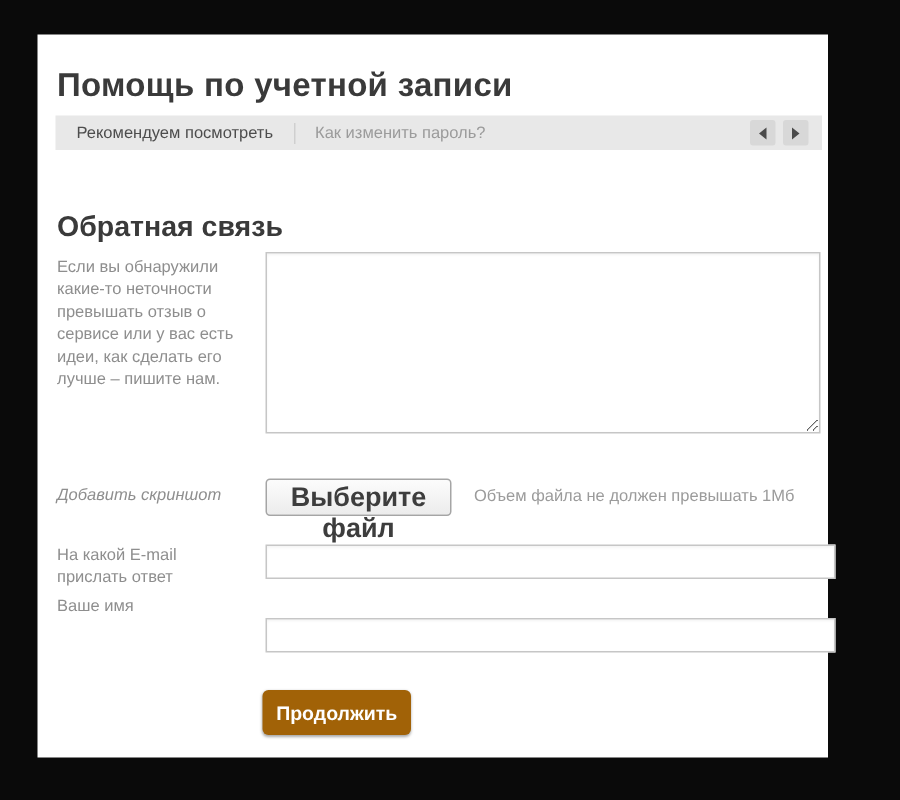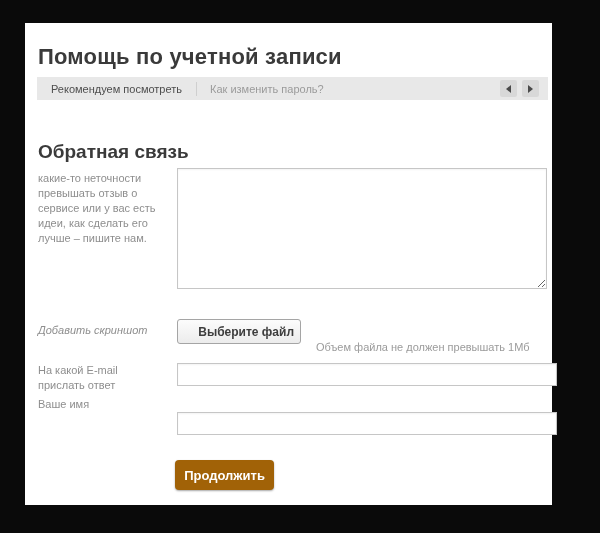--- a/index.html
+++ b/index.html
@@ -59,23 +59,23 @@
   .field-label { position:absolute; left:13px; font-size:11px; line-height:15px; color:#8e8e8e; }
   .label-screenshot { top:300px;font-style:italic; }
   .label-email { top:340px; }
   .label-name { top:374px; }
 
   .file-btn {
     position:absolute; left:152px; top:296px; width:124px; height:25px;
     background:linear-gradient(#fcfcfc,#ececec);
     border:1px solid #a5a5a5; border-radius:3px;
     font-family:"Liberation Sans", sans-serif;
-    font-size:12px; font-weight:bold; color:#3d3d3d; cursor:pointer;text-align:right;
+    font-size:18px; font-weight:bold; color:#3d3d3d; cursor:pointer;
   }
-  .file-hint { position:absolute; left:291px; top:302px; font-size:11px; color:#9b9b9b; white-space:nowrap;margin-top:16px; }
+  .file-hint { position:absolute; left:291px; top:302px; font-size:11px; color:#9b9b9b; white-space:nowrap; }
 
   .text-input {
     position:absolute; left:152px; width:380px; height:23px;
     box-sizing:border-box; border:1px solid #c6c6c6; background:#fff;
     box-shadow:inset 0 1px 2px rgba(0,0,0,.05);
     font-family:"Liberation Sans", sans-serif; font-size:12px; color:#333;
     outline:none; padding:0 5px;
   }
   .input-email { top:340px; }
   .input-name  { top:389px; }
@@ -106,20 +106,21 @@
         </span>
         <span class="pager-btn">
           <span class="tri-right"></span>
         </span>
       </span>
     </div>
 
     <h2 class="section-heading">Обратная связь</h2>
 
     <div class="desc">
+      <div>Если вы обнаружили</div>
       <div>какие-то неточности</div>
       <div>превышать отзыв о</div>
       <div>сервисе или у вас есть</div>
       <div>идеи, как сделать его</div>
       <div>лучше – пишите нам.</div>
     </div>
 
     <textarea class="msg-textarea" value="" style=""></textarea>
 
     <div class="field-label label-screenshot">Добавить скриншот</div>

